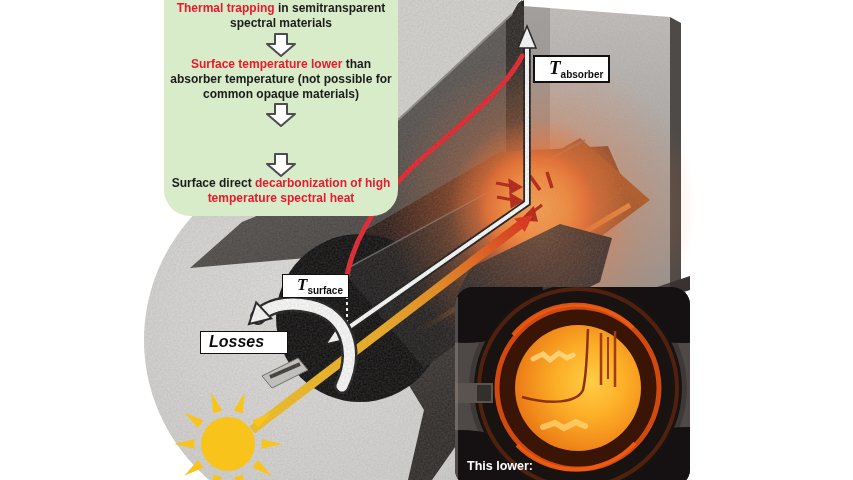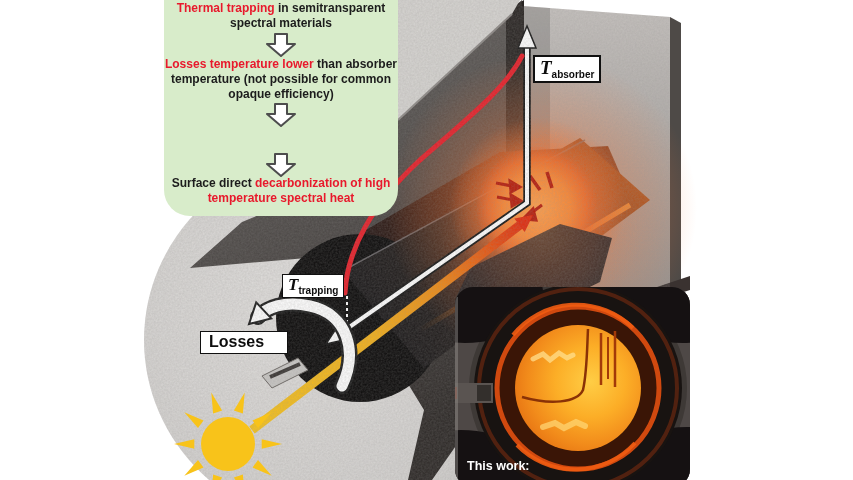--- a/index.html
+++ b/index.html
@@ -10,27 +10,27 @@
   
   .flowbox{position:absolute;left:164px;top:-26px;width:234px;height:242px;
            background:#d8ecca;border-radius:26px;z-index:5;}
   .flowstep{position:absolute;left:0;right:0;text-align:center;
             font-size:12px;line-height:15px;font-weight:bold;color:#1c1c1c;}
   .flowstep .em{color:#e8192c;}
   .flowarrow{position:absolute;left:0;right:0;text-align:center;}
 
   
   .lbl{position:absolute;background:#ffffff;border:2px solid #101010;
-       padding:0px 5px 1px 5px;z-index:6;white-space:nowrap;color:#0d0d0d;}
+       padding:0px 5px 1px 14px;z-index:6;white-space:nowrap;color:#0d0d0d;}
   .tsym{font-family:"Liberation Serif",serif;font-style:italic;font-weight:bold;font-size:19px;}
   .tsub{font-size:10px;font-weight:bold;vertical-align:-4px;letter-spacing:0px;}
   #lbl-absorber{left:533px;top:55px;}
   #lbl-surface{left:282px;top:274px;border-width:1.5px;}
   #lbl-losses{left:200px;top:331px;border-width:1.5px;
-              font-weight:bold;font-size:16px;padding:1px 23px 2px 8px;}
+              font-style:italic;font-weight:bold;font-size:16px;padding:1px 23px 2px 8px;}
   #caption-thiswork{position:absolute;left:467px;top:459px;color:#ffffff;
                     font-size:12.5px;font-weight:bold;z-index:8;}
 </style>
 </head>
 <body>
 
 <div id="stage">
 
   <svg id="scene" width="853" height="480" viewBox="0 0 853 480">
     <defs>
@@ -221,35 +221,35 @@
     </g>
   </svg>
 
   <div class="flowbox">
     <div class="flowstep" style="top:27px"><span class="em">Thermal trapping</span><span> in semitransparent spectral materials</span></div>
     <div class="flowarrow" style="top:59px">
       <svg width="30" height="24">
           <path d="M9 1 h12 v10 h8 L15 23 L1 11 h8 z" fill="#ffffff" stroke="#4d4d4d" stroke-width="2" stroke-linejoin="round"></path>
         </svg>
     </div>
-    <div class="flowstep" style="top:83px"><span class="em">Losses temperature lower</span><span> than absorber temperature (not possible for common opaque efficiency)</span></div>
+    <div class="flowstep" style="top:83px"><span class="em">Surface temperature lower</span><span> than absorber temperature (not possible for common opaque materials)</span></div>
     <div class="flowarrow" style="top:129px">
       <svg width="30" height="24">
           <path d="M9 1 h12 v10 h8 L15 23 L1 11 h8 z" fill="#ffffff" stroke="#4d4d4d" stroke-width="2" stroke-linejoin="round"></path>
         </svg>
     </div>
     <div class="flowarrow" style="top:179px">
       <svg width="30" height="24">
           <path d="M9 1 h12 v10 h8 L15 23 L1 11 h8 z" fill="#ffffff" stroke="#4d4d4d" stroke-width="2" stroke-linejoin="round"></path>
         </svg>
     </div>
     <div class="flowstep" style="top:202px"><span>Surface direct </span><span class="em">decarbonization of high temperature spectral heat</span></div>
   </div>
 
   <div class="lbl" id="lbl-absorber"><span class="tsym">T</span><span class="tsub">absorber</span></div>
 
-  <div class="lbl" id="lbl-surface"><span class="tsym" style="font-size:17px">T</span><span class="tsub">trapping</span></div>
+  <div class="lbl" id="lbl-surface"><span class="tsym" style="font-size:17px">T</span><span class="tsub">surface</span></div>
 
   <div class="lbl" id="lbl-losses"><span>Losses</span></div>
 
-  <div id="caption-thiswork"><span>This work:</span></div>
+  <div id="caption-thiswork"><span>This lower:</span></div>
 
 </div>
 
 </body></html>

